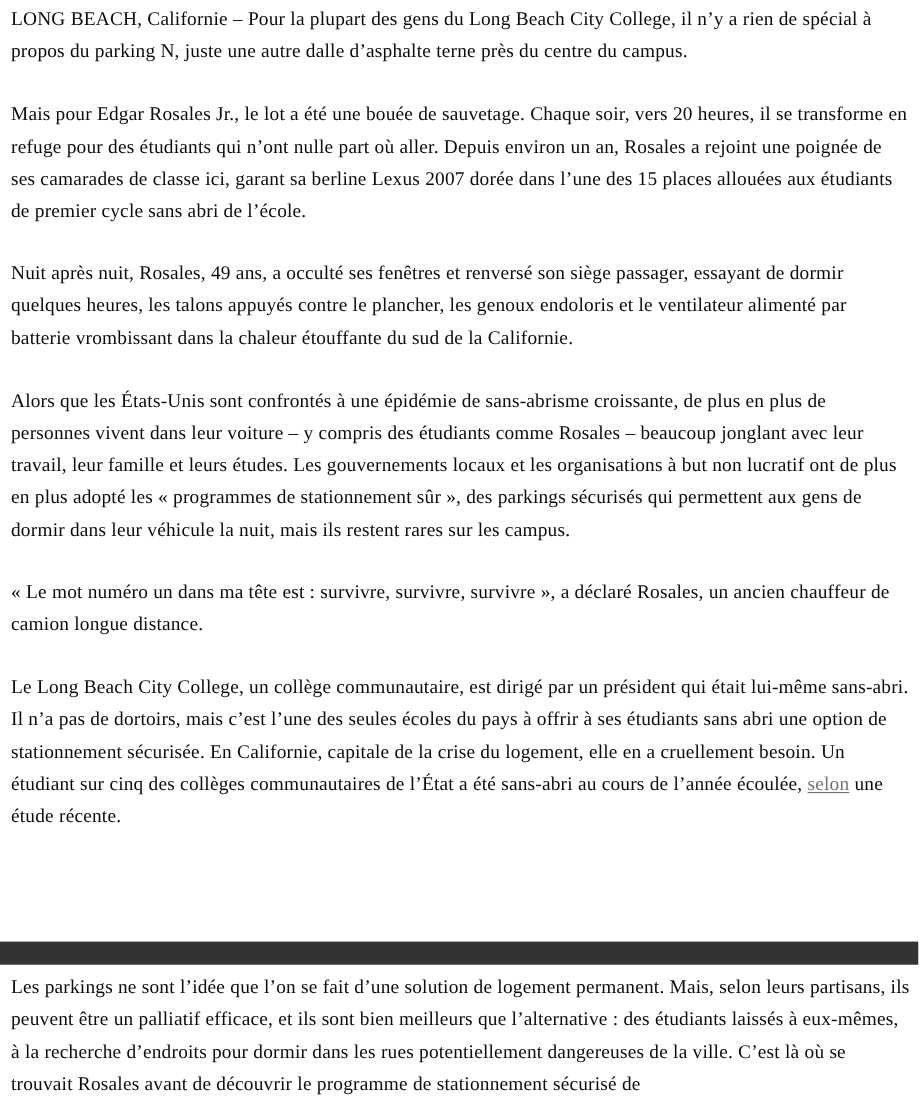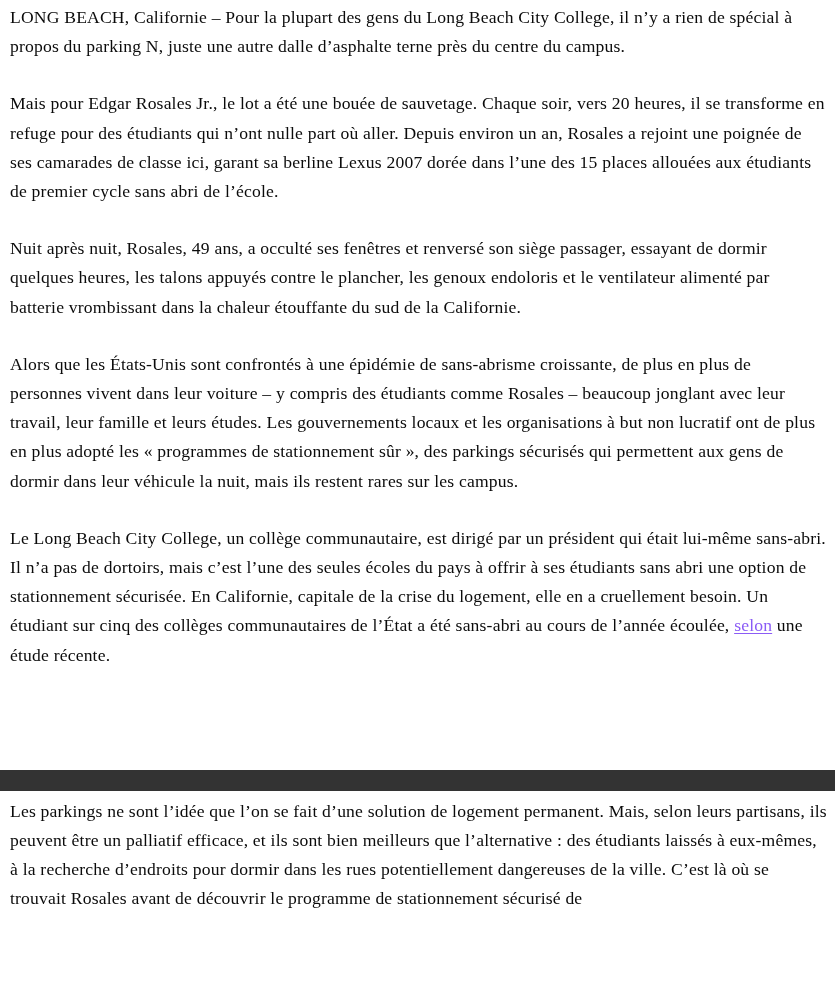--- a/index.html
+++ b/index.html
@@ -33,21 +33,21 @@
     color: #0b0b0b;
     text-align: left;
     letter-spacing: 0.01em;
     word-spacing: 0.005em;
     -webkit-font-smoothing: antialiased;
   }
   p.para:first-child {
     padding-top: 3px;
   }
   .inline-link {
-    color: #8b5cf6;
+    color: #737373;
     text-decoration: underline;
     text-underline-offset: 2px;
     text-decoration-thickness: 1.2px;
     cursor: pointer;
   }
   .divider-bar {
     width: 835px;
     height: 21px;
     background: #333333;
     margin: 0;
@@ -75,20 +75,21 @@
   <div class="article-body">
 
     <p class="para">LONG BEACH, Californie – Pour la plupart des gens du Long Beach City College, il n’y a rien de spécial à propos du parking N, juste une autre dalle d’asphalte terne près du centre du campus.</p>
 
     <p class="para">Mais pour Edgar Rosales Jr., le lot a été une bouée de sauvetage. Chaque soir, vers 20 heures, il se transforme en refuge pour des étudiants qui n’ont nulle part où aller. Depuis environ un an, Rosales a rejoint une poignée de ses camarades de classe ici, garant sa berline Lexus 2007 dorée dans l’une des 15 places allouées aux étudiants de premier cycle sans abri de l’école.</p>
 
     <p class="para">Nuit après nuit, Rosales, 49 ans, a occulté ses fenêtres et renversé son siège passager, essayant de dormir quelques heures, les talons appuyés contre le plancher, les genoux endoloris et le ventilateur alimenté par batterie vrombissant dans la chaleur étouffante du sud de la Californie.</p>
 
     <p class="para">Alors que les États-Unis sont confrontés à une épidémie de sans-abrisme croissante, de plus en plus de personnes vivent dans leur voiture – y compris des étudiants comme Rosales – beaucoup jonglant avec leur travail, leur famille et leurs études. Les gouvernements locaux et les organisations à but non lucratif ont de plus en plus adopté les « programmes de stationnement sûr », des parkings sécurisés qui permettent aux gens de dormir dans leur véhicule la nuit, mais ils restent rares sur les campus.</p>
 
+    <p class="para">« Le mot numéro un dans ma tête est : survivre, survivre, survivre », a déclaré Rosales, un ancien chauffeur de camion longue distance.</p>
 
     <p class="para"><span>Le Long Beach City College, un collège communautaire, est dirigé par un président qui était lui-même sans-abri. Il n’a pas de dortoirs, mais c’est l’une des seules écoles du pays à offrir à ses étudiants sans abri une option de stationnement sécurisée. En Californie, capitale de la crise du logement, elle en a cruellement besoin. Un étudiant sur cinq des collèges communautaires de l’État a été sans-abri au cours de l’année écoulée, </span><a class="inline-link">selon</a><span> une étude récente.</span></p>
 
   </div>
 
   <div class="spacer-before-bar"></div>
 
   <div class="divider-bar"></div>
 
   <div class="after-bar">

